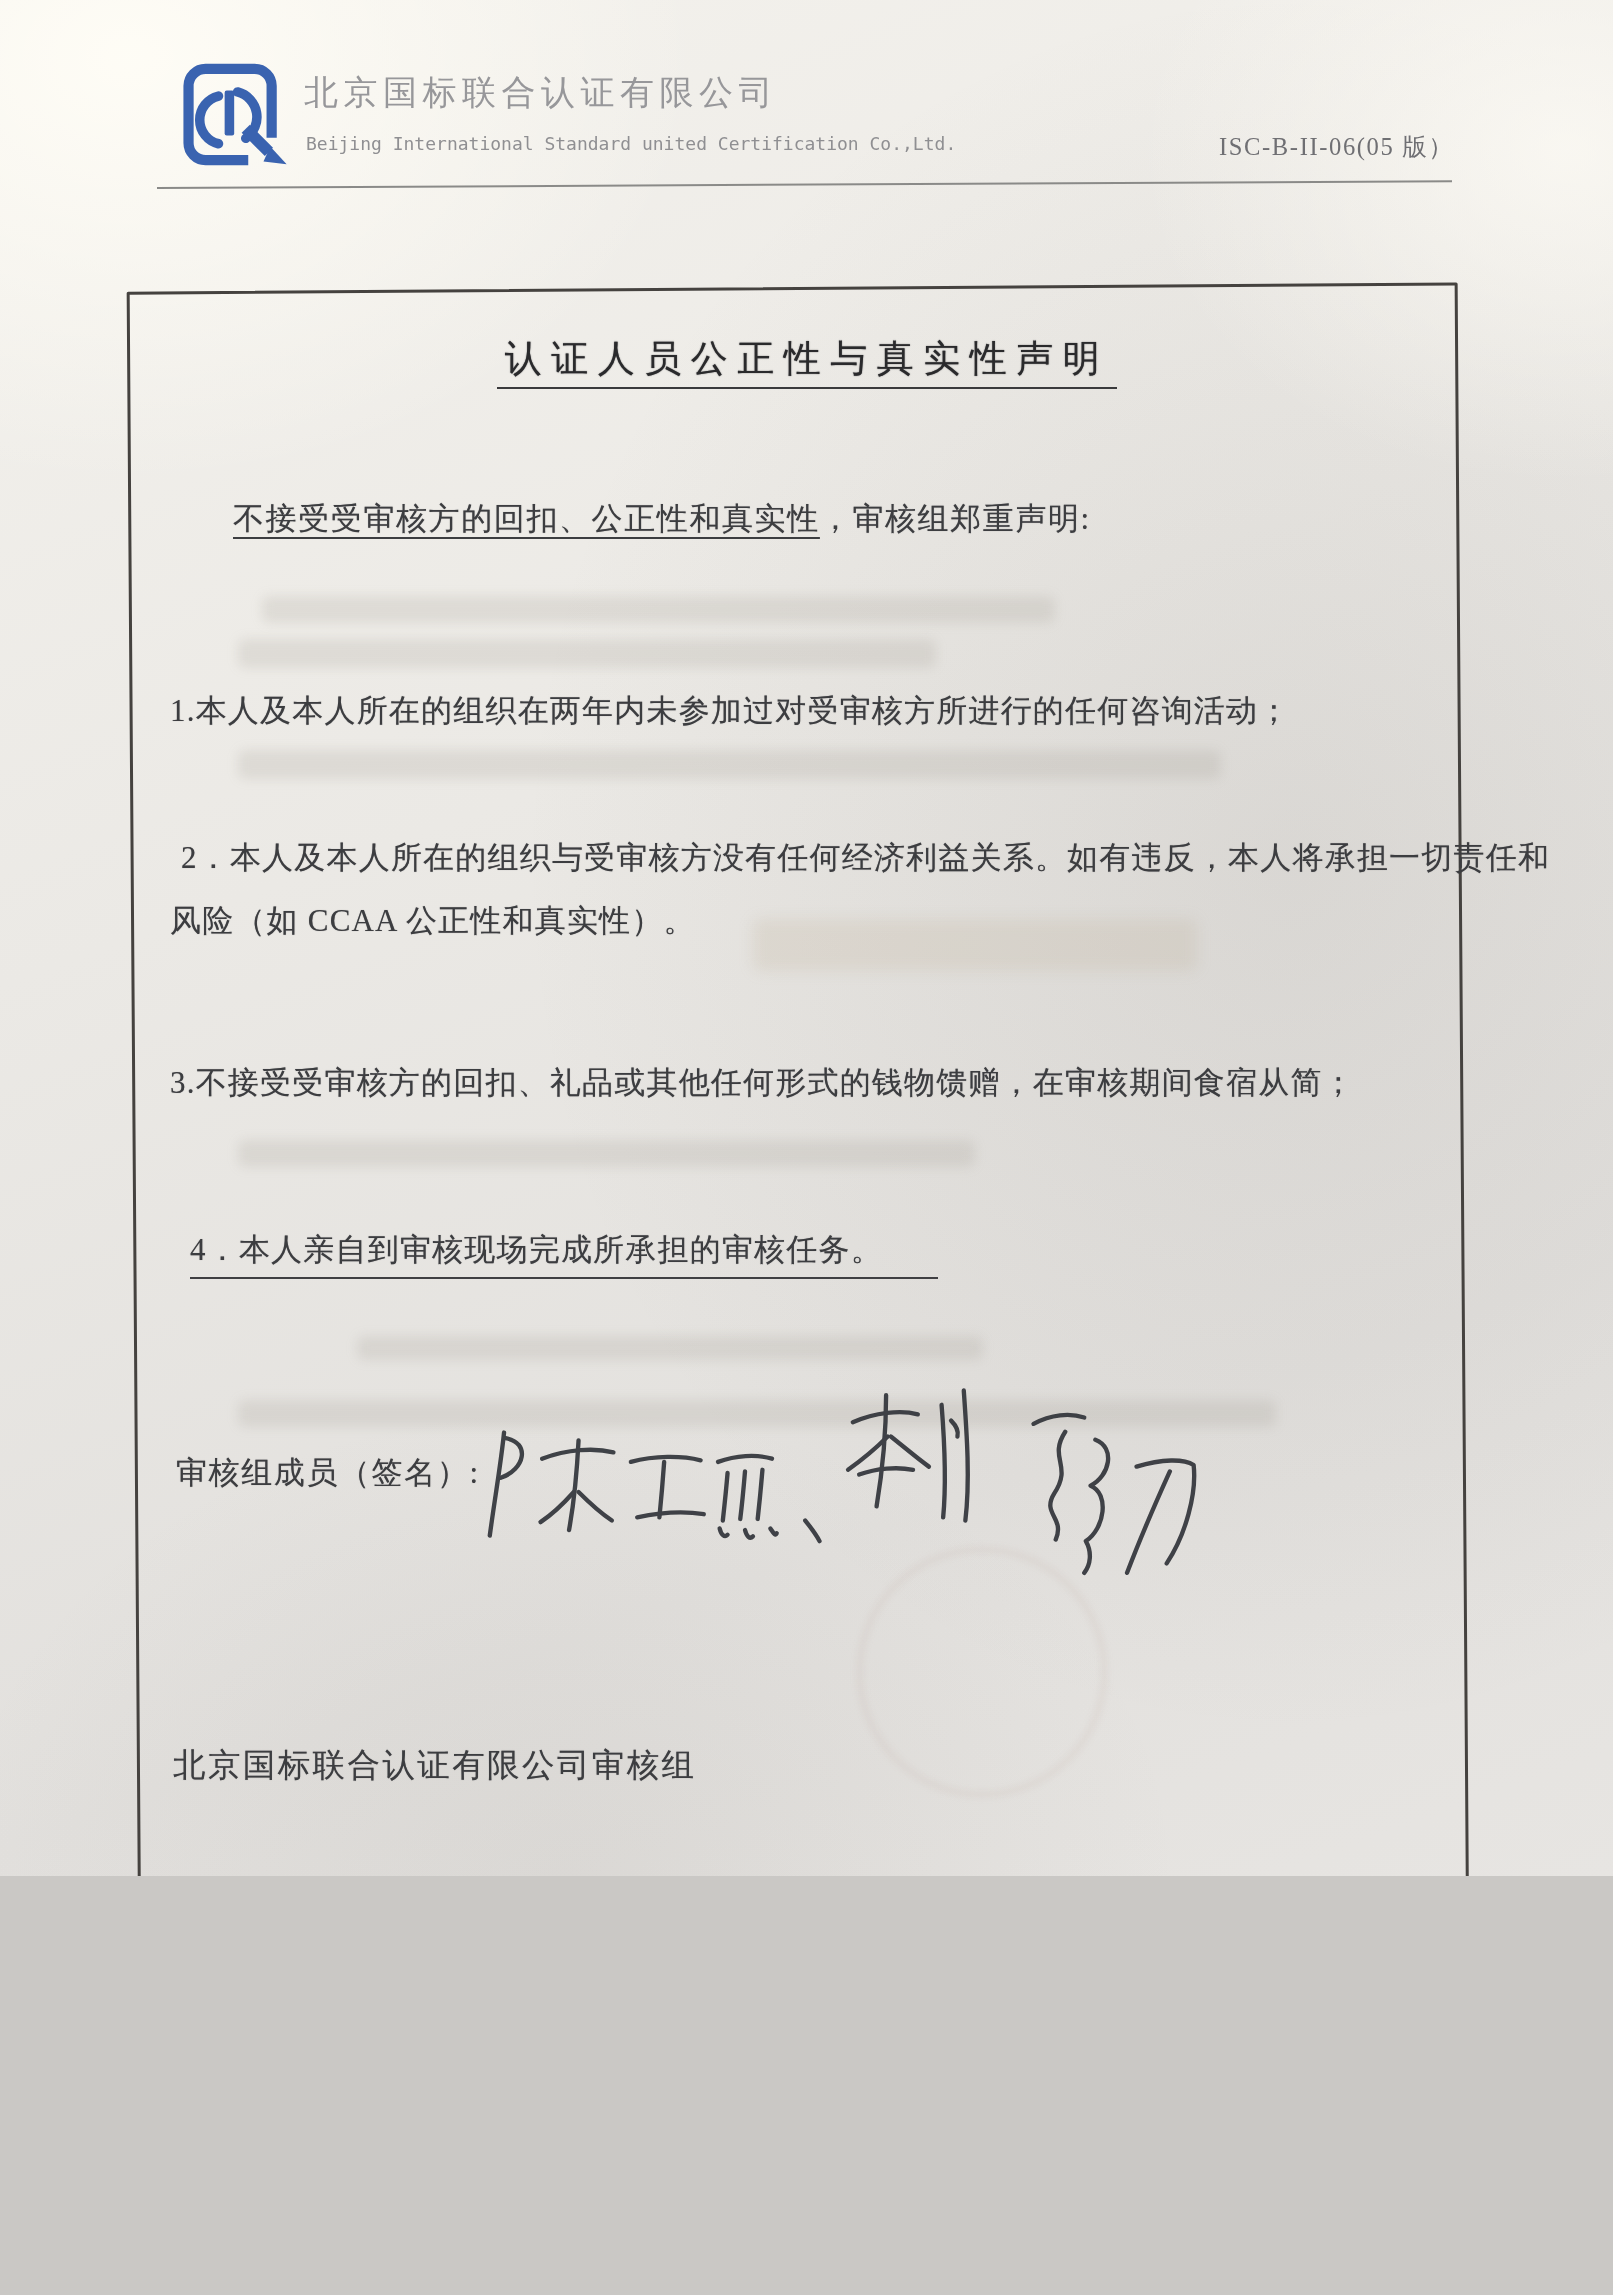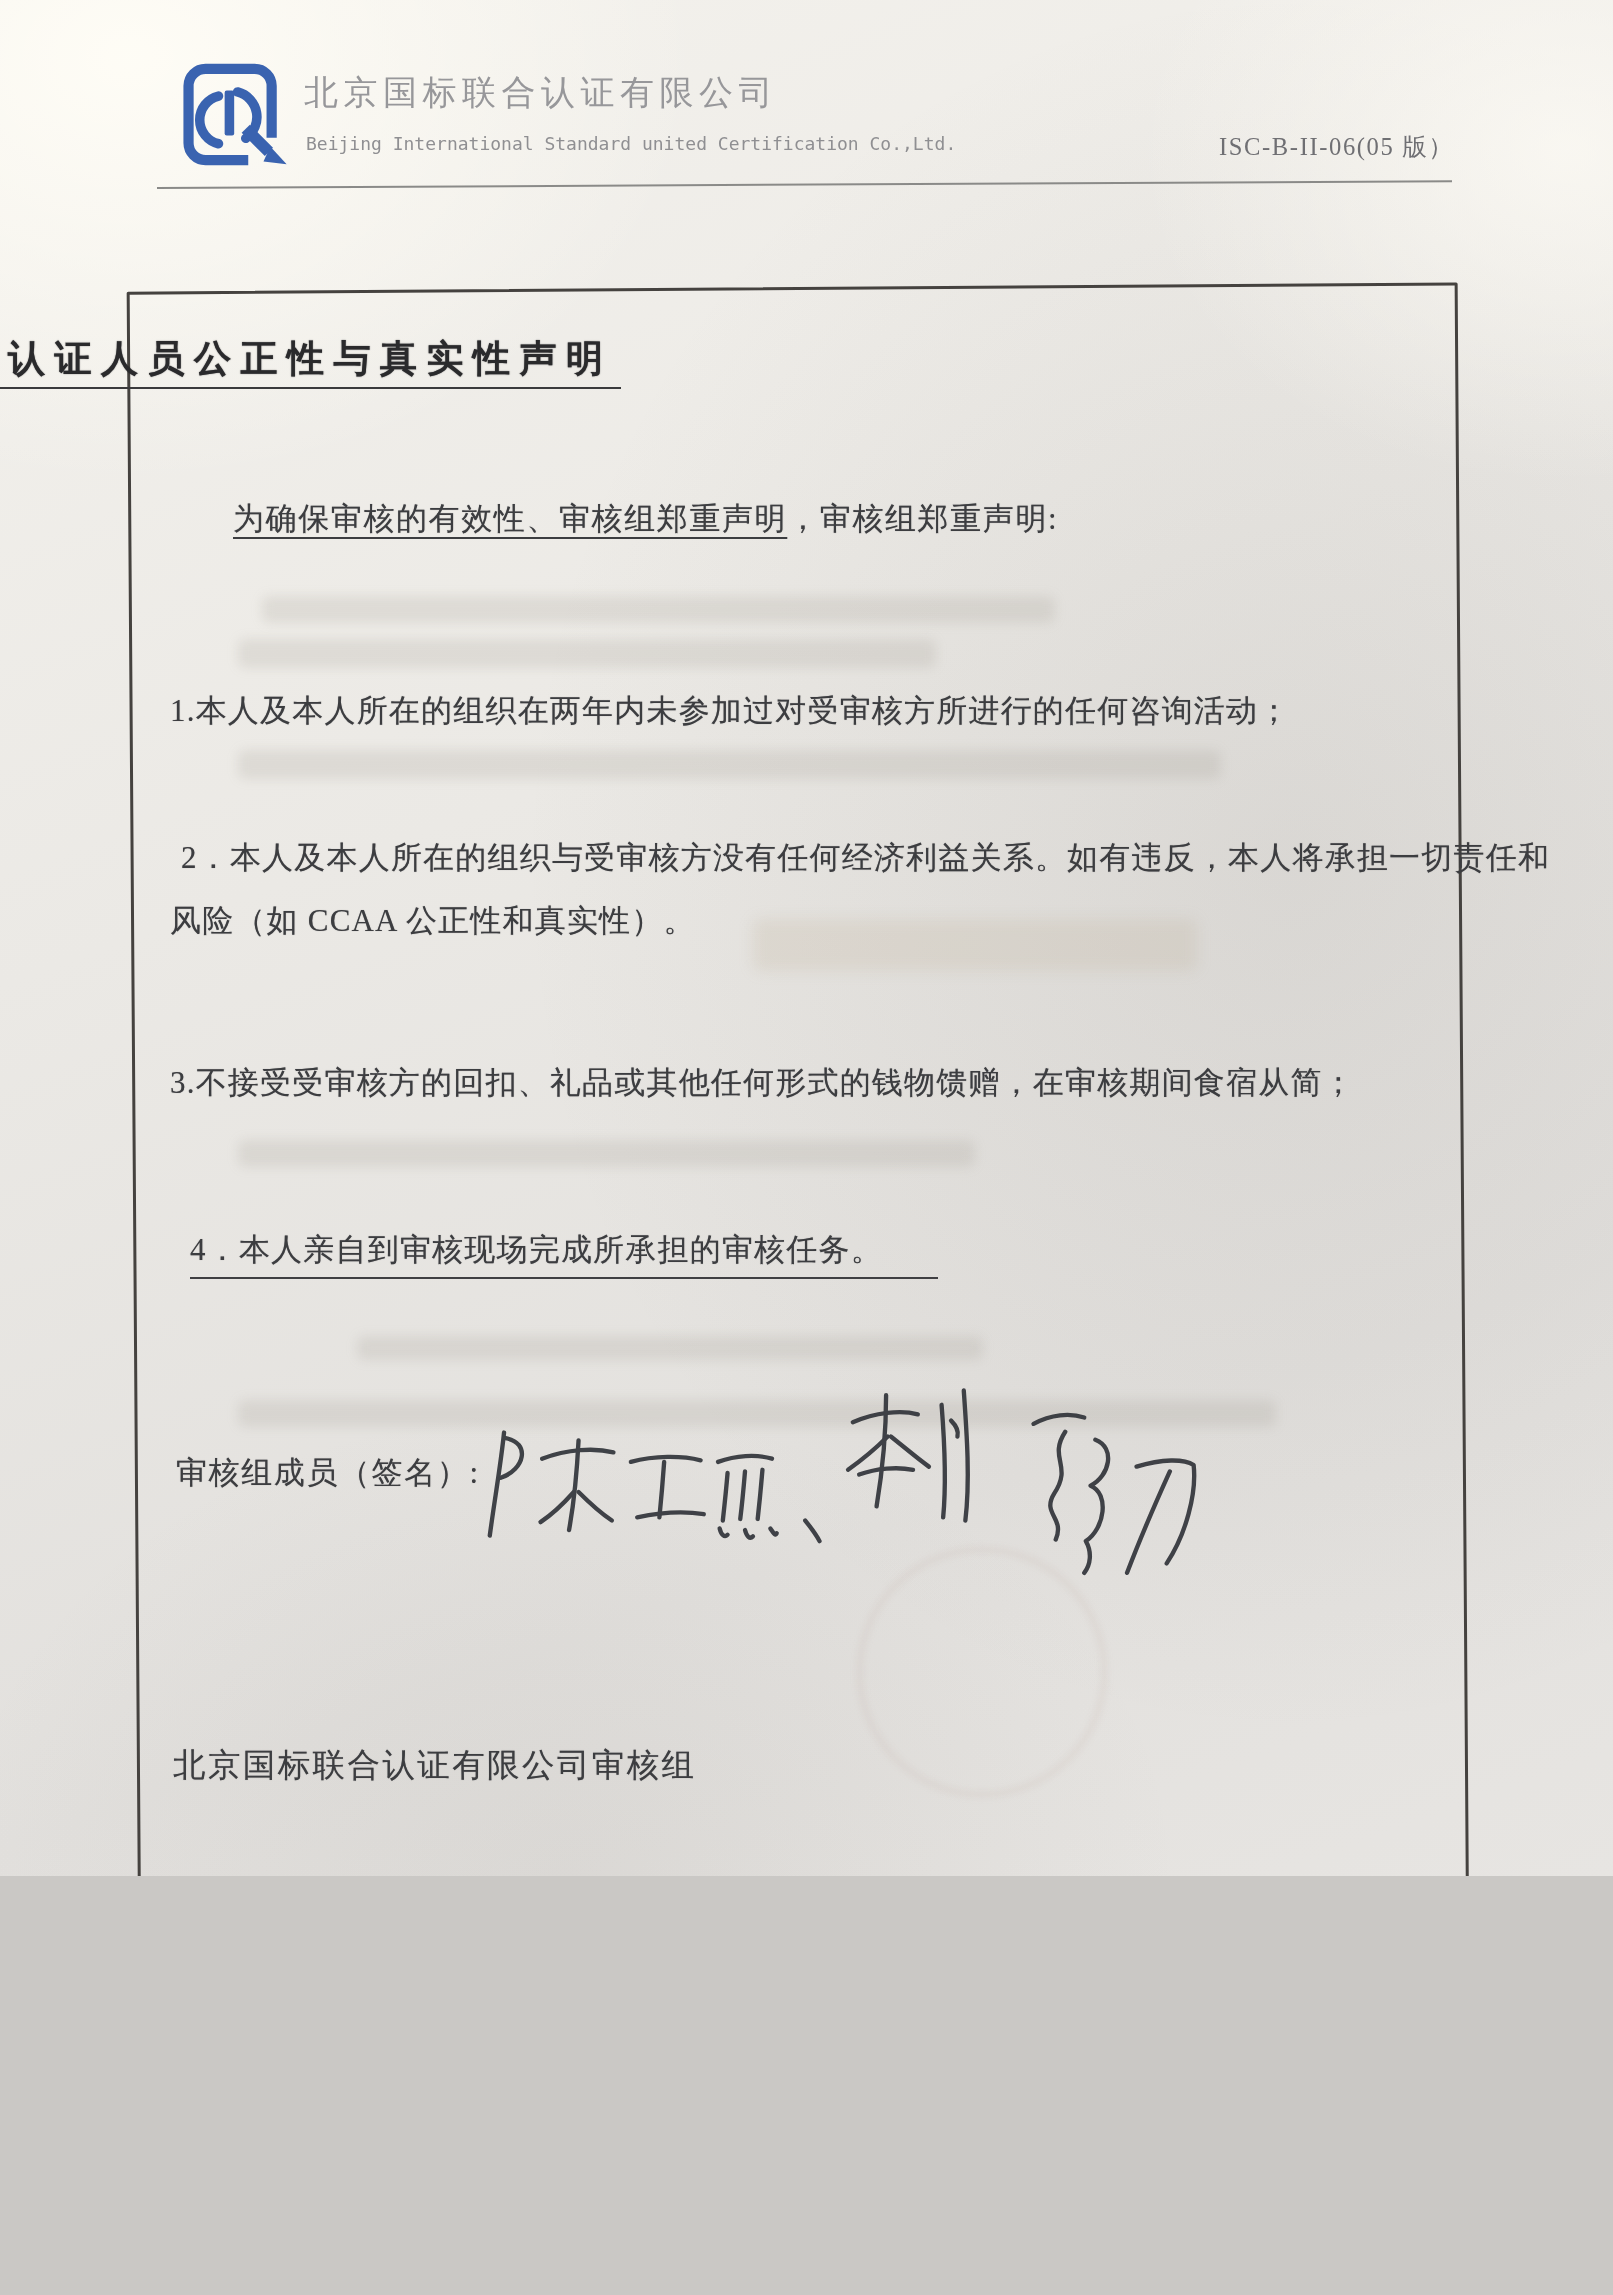--- a/index.html
+++ b/index.html
@@ -19,21 +19,21 @@
   .company-cn{left:304px;top:70px;font-size:34px;color:#97979a;letter-spacing:5.5px;}
   .company-en{left:306px;top:133px;font-size:18px;color:#8f8f92;font-family:"DejaVu Sans Mono",monospace;}
   .doc-code{left:1219px;top:130px;font-size:24.6px;color:#6f6f73;letter-spacing:1.6px;}
   .header-rule{left:157px;top:187px;width:1295px;height:2.4px;background:#8a8a88;
     transform:rotate(-0.3deg);transform-origin:left center;}
   
   .frame{left:133px;top:287px;width:1325px;height:1815px;border:3.2px solid #45423f;
     transform:rotate(-0.4deg);border-radius:1.6px;}
   
   .doc-text{color:#3c3d40;text-shadow:0 0 0.8px rgba(60,60,64,.55);}
-  .title{left:0;top:334px;width:1614px;text-align:left;font-size:37px;font-weight:700;
+  .title{left:0;top:334px;width:1614px;text-align:center;font-size:37px;font-weight:400;
     color:#2a2a2c;letter-spacing:9.5px;text-shadow:0 0 1.2px rgba(30,30,32,.8);}
   .title .u{border-bottom:2.4px solid #3a3a3c;padding:0 8px 8px 8px;}
   .intro{left:233px;top:498px;font-size:31px;letter-spacing:1.6px;}
   .intro .u{text-decoration:underline;text-underline-offset:8px;text-decoration-thickness:1.6px;}
   .item{font-size:31px;letter-spacing:1.2px;}
   .item1{left:170px;top:690px;}
   .item2a{left:181px;top:837px;}
   .item2b{left:170px;top:900px;}
   .item3{left:170px;top:1062px;}
   .item4{left:174px;top:1229px;}
@@ -78,21 +78,21 @@
   <div class="ghost" style="left:238px;top:1140px;width:737px;height:27px;"></div>
   <div class="ghost" style="left:357px;top:1336px;width:626px;height:24px;"></div>
   <div class="ghost" style="left:238px;top:1400px;width:1038px;height:27px;"></div>
   <div class="ghost-stamp"></div>
 
   <div class="abs title doc-text nowrap">
     <span class="u">认证人员公正性与真实性声明</span>
   </div>
 
   <div class="abs intro doc-text nowrap">
-    <span class="u">为确保审核的有效性、审核组郑重声明</span><span>，审核组郑重声明:</span>
+    <span class="u">不接受受审核方的回扣、公正性和真实性</span><span>，审核组郑重声明:</span>
   </div>
 
   <div class="abs item item1 doc-text nowrap">1.本人及本人所在的组织在两年内未参加过对受审核方所进行的任何咨询活动；</div>
   <div class="abs item item2a doc-text nowrap">2．本人及本人所在的组织与受审核方没有任何经济利益关系。如有违反，本人将承担一切责任和</div>
   <div class="abs item item2b doc-text nowrap">风险（如 CCAA 公正性和真实性）。</div>
   <div class="abs item item3 doc-text nowrap">3.不接受受审核方的回扣、礼品或其他任何形式的钱物馈赠，在审核期间食宿从简；</div>
   <div class="abs item item4 doc-text nowrap">
     <span class="u">4．本人亲自到审核现场完成所承担的审核任务。</span>
   </div>
 

